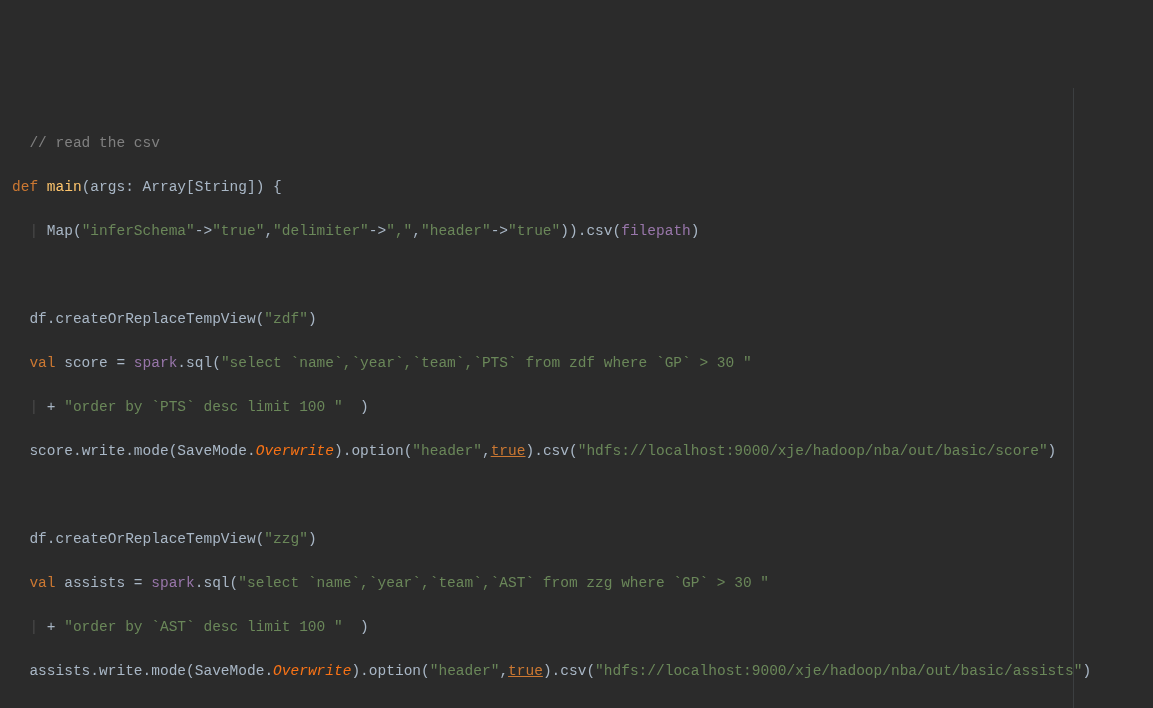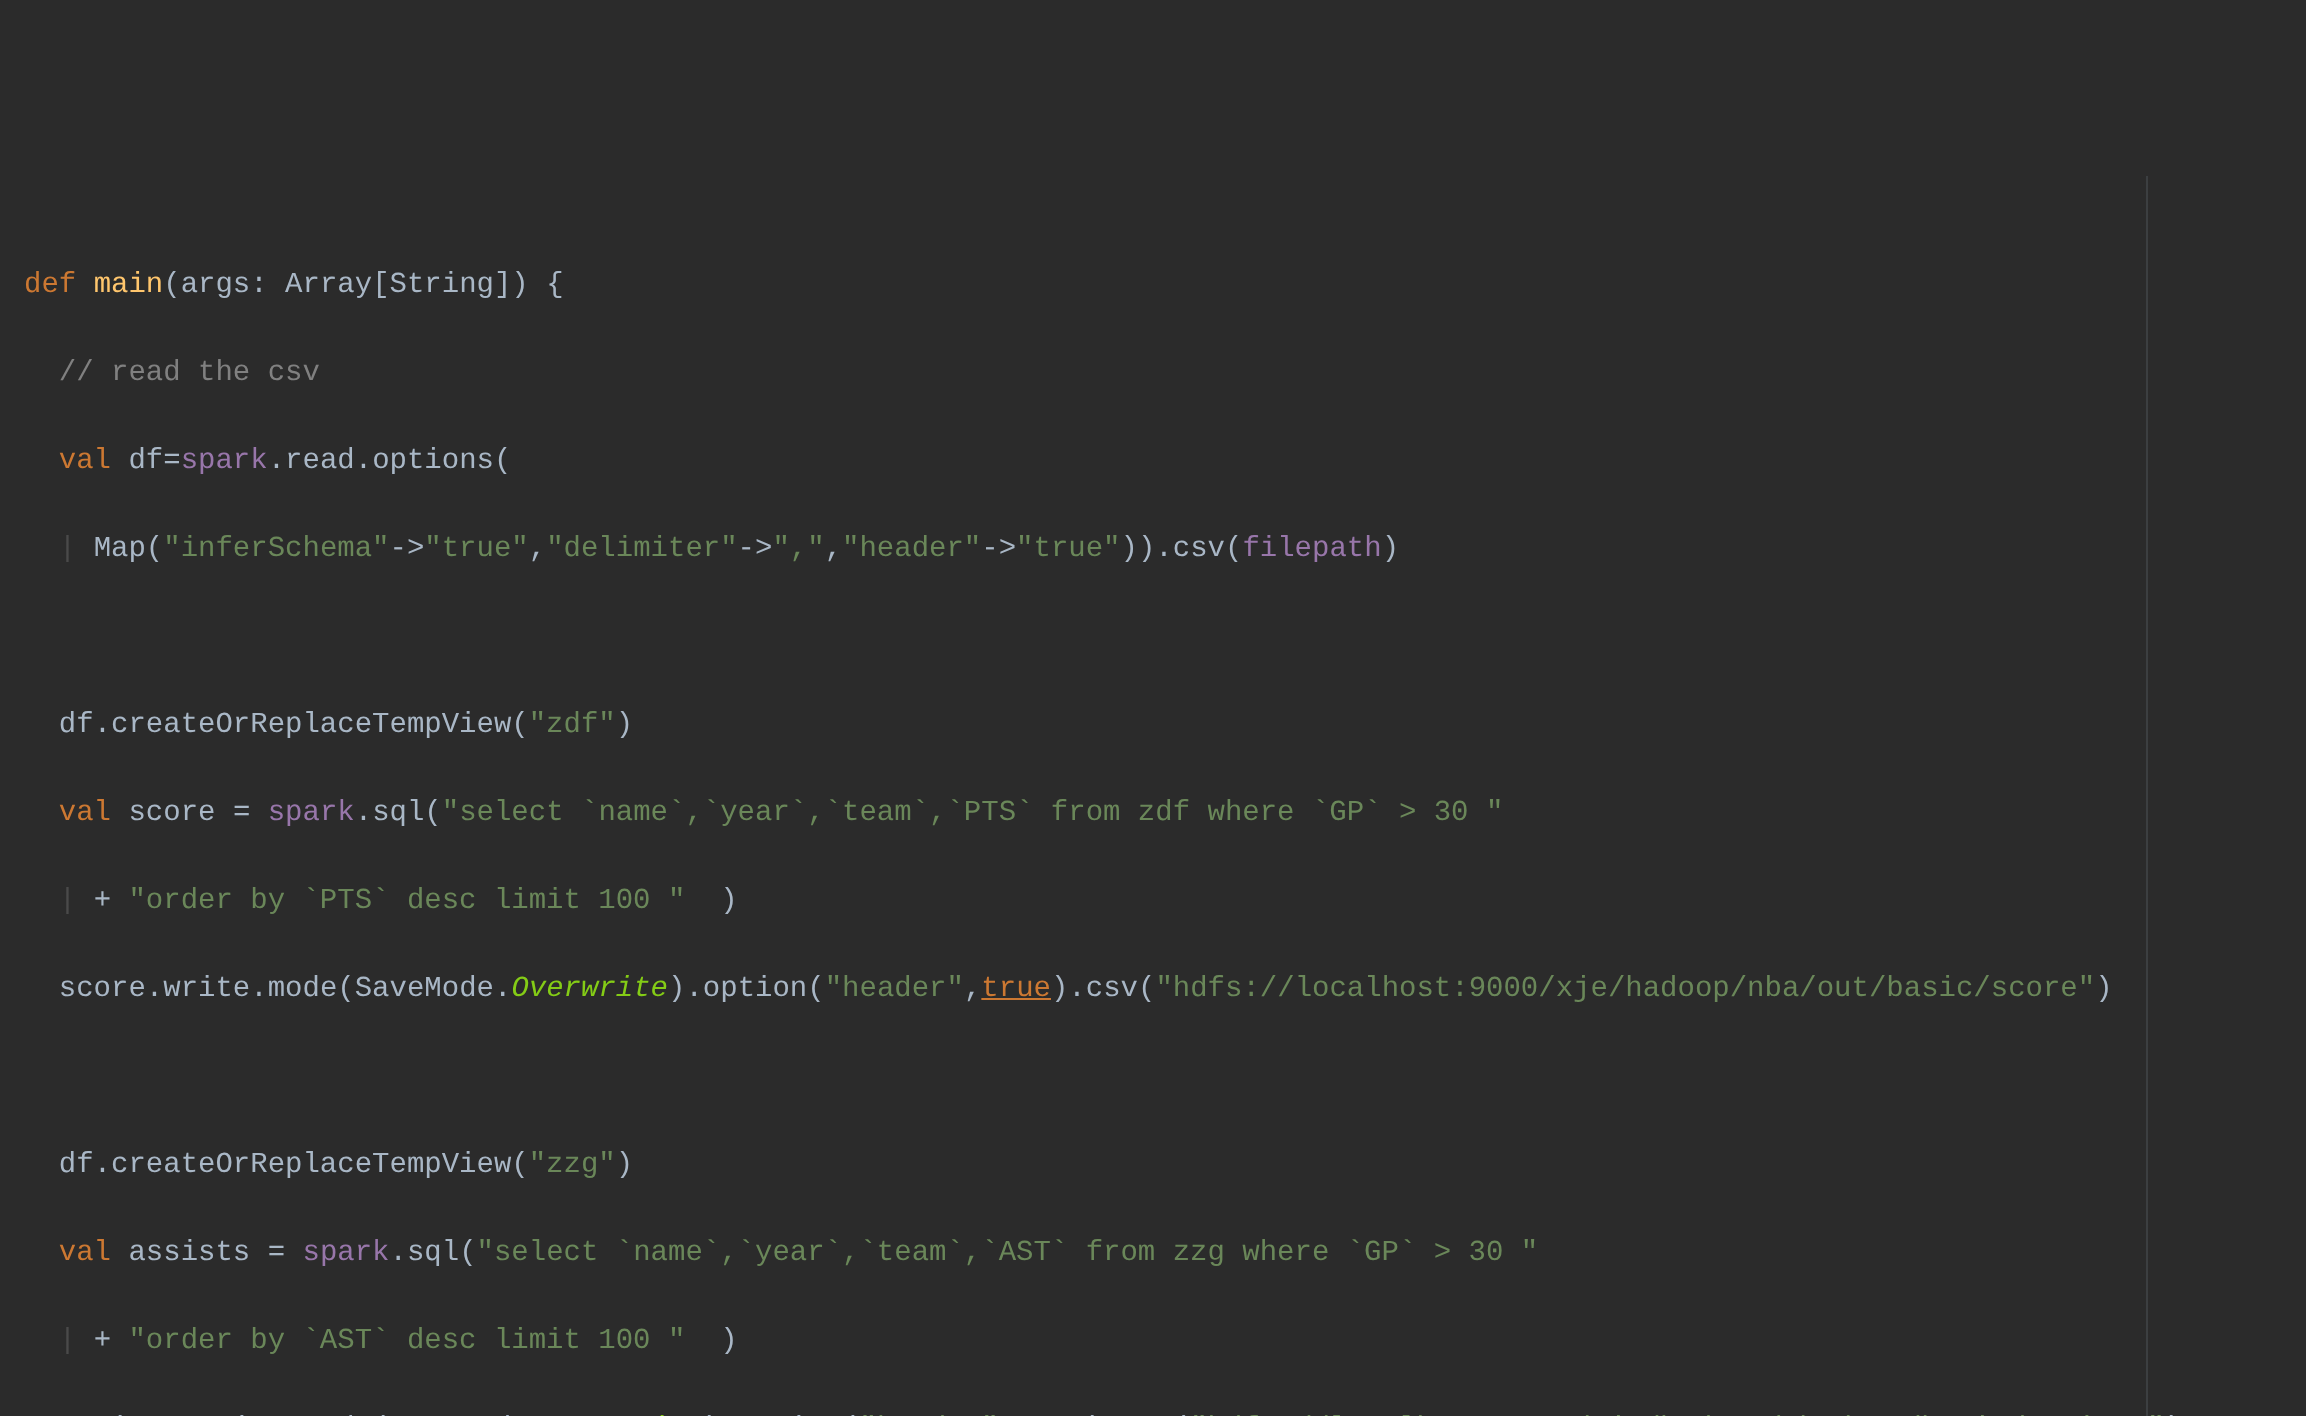--- a/index.html
+++ b/index.html
@@ -20,43 +20,42 @@
   }
   .line { display: block; height: 22px; }
   .kw { color: #cc7832; }
   .fn-name { color: #ffc66d; }
   .ident { color: #a9b7c6; }
   .str { color: #6a8759; }
   .comment { color: #808080; font-style: normal; }
   .lpurple { color: #9876aa; }
   .punct { color: #a9b7c6; }
   .true { color: #cc7832; text-decoration: underline; }
-  .overwr { color: #84cc16; font-style: italic; }
+  .overwr { color: #f97316; font-style: italic; }
   .right-margin {
     position: absolute;
     top: 0;
     bottom: 0;
     left: 1073px;
     width: 1px;
     background: #3c3f41;
   }
   .guide {
     color: #4a4a4a;
   }
 </style>
 </head>
 <body>
 
 
 
 <div class="code-area">
 <div class="right-margin"></div>
+<span class="line">  <span class="comment">// read the csv</span></span>
 <span class="line"><span class="kw">def</span> <span class="fn-name">main</span><span class="punct">(</span><span class="ident">args</span><span class="punct">: </span><span class="ident">Array</span><span class="punct">[</span><span class="ident">String</span><span class="punct">]) {</span></span>
-<span class="line">  <span class="comment">// read the csv</span></span>
-<span class="line">  <span class="kw">val</span> <span class="ident">df</span><span class="punct">=</span><span class="lpurple">spark</span><span class="punct">.</span><span class="ident">read</span><span class="punct">.</span><span class="ident">options</span><span class="punct">(</span></span>
 <span class="line">  <span class="guide">|</span> <span class="ident">Map</span><span class="punct">(</span><span class="str">"inferSchema"</span><span class="punct">-&gt;</span><span class="str">"true"</span><span class="punct">,</span><span class="str">"delimiter"</span><span class="punct">-&gt;</span><span class="str">","</span><span class="punct">,</span><span class="str">"header"</span><span class="punct">-&gt;</span><span class="str">"true"</span><span class="punct">)).</span><span class="ident">csv</span><span class="punct">(</span><span class="lpurple">filepath</span><span class="punct">)</span></span>
 <span class="line"></span>
 <span class="line">  <span class="ident">df</span><span class="punct">.</span><span class="ident">createOrReplaceTempView</span><span class="punct">(</span><span class="str">"zdf"</span><span class="punct">)</span></span>
 <span class="line">  <span class="kw">val</span> <span class="ident">score</span> <span class="punct">=</span> <span class="lpurple">spark</span><span class="punct">.</span><span class="ident">sql</span><span class="punct">(</span><span class="str">"select `name`,`year`,`team`,`PTS` from zdf where `GP` &gt; 30 "</span></span>
 <span class="line">  <span class="guide">|</span> <span class="punct">+</span> <span class="str">"order by `PTS` desc limit 100 "</span> <span class="punct"> )</span></span>
 <span class="line">  <span class="ident">score</span><span class="punct">.</span><span class="ident">write</span><span class="punct">.</span><span class="ident">mode</span><span class="punct">(</span><span class="ident">SaveMode</span><span class="punct">.</span><span class="overwr">Overwrite</span><span class="punct">).</span><span class="ident">option</span><span class="punct">(</span><span class="str">"header"</span><span class="punct">,</span><span class="true">true</span><span class="punct">).</span><span class="ident">csv</span><span class="punct">(</span><span class="str">"hdfs://localhost:9000/xje/hadoop/nba/out/basic/score"</span><span class="punct">)</span></span>
 <span class="line"></span>
 <span class="line">  <span class="ident">df</span><span class="punct">.</span><span class="ident">createOrReplaceTempView</span><span class="punct">(</span><span class="str">"zzg"</span><span class="punct">)</span></span>
 <span class="line">  <span class="kw">val</span> <span class="ident">assists</span> <span class="punct">=</span> <span class="lpurple">spark</span><span class="punct">.</span><span class="ident">sql</span><span class="punct">(</span><span class="str">"select `name`,`year`,`team`,`AST` from zzg where `GP` &gt; 30 "</span></span>
 <span class="line">  <span class="guide">|</span> <span class="punct">+</span> <span class="str">"order by `AST` desc limit 100 "</span> <span class="punct"> )</span></span>

